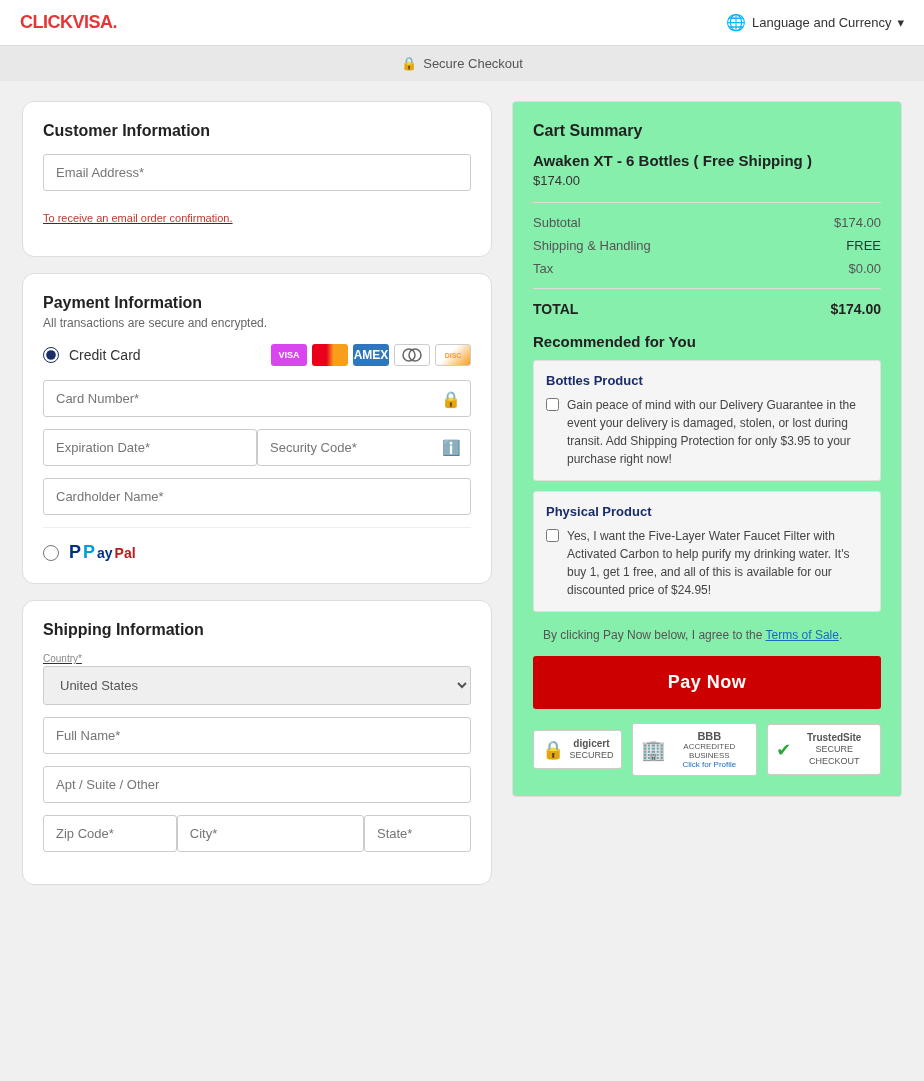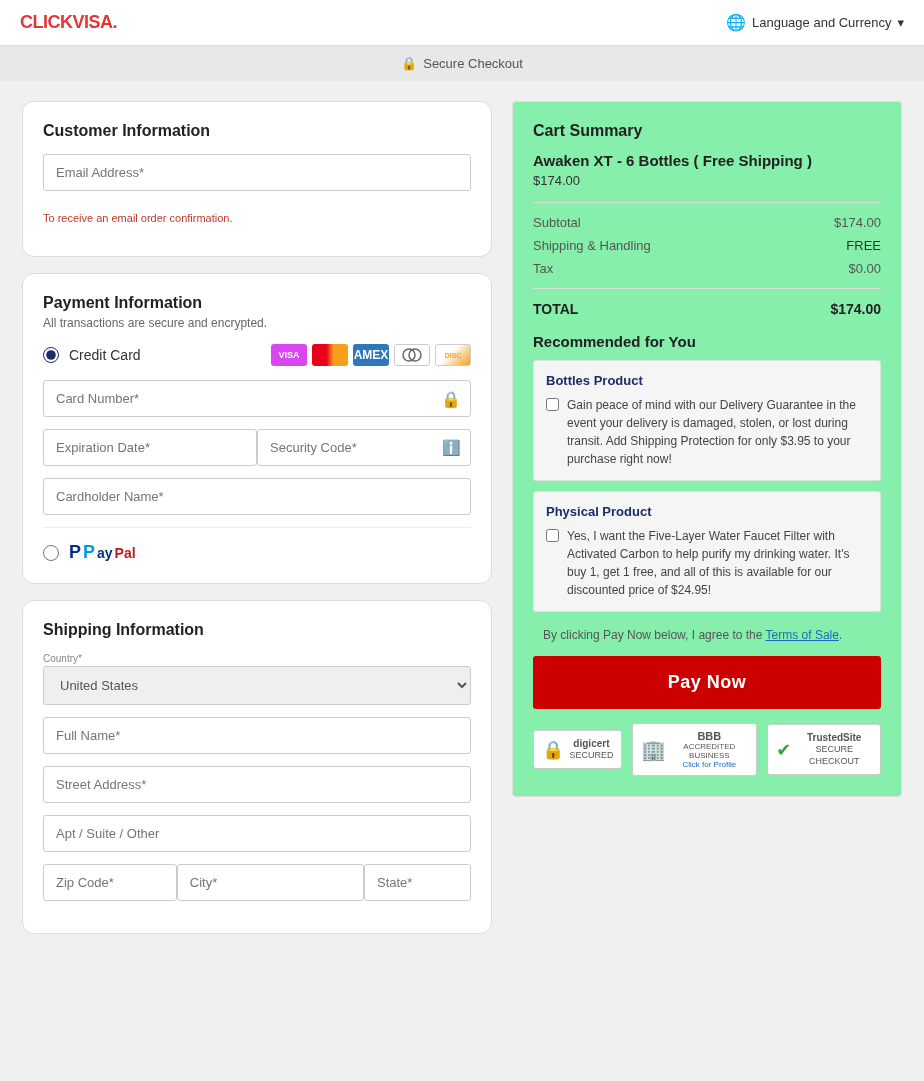--- a/index.html
+++ b/index.html
@@ -77,20 +77,21 @@
 
     .section-subtitle {
       font-size: 12px;
       color: #666;
       margin-bottom: 14px;
       margin-top: -10px;
     }
 
     .form-group {
       margin-bottom: 12px;
+      text-decoration: underline;
     }
 
     .form-input {
       width: 100%;
       padding: 10px 12px;
       border: 1px solid #ccc;
       border-radius: 3px;
       font-size: 13px;
       color: #555;
     }
@@ -451,23 +452,20 @@
           <option>Canada</option>
           <option>United Kingdom</option>
           <option>Australia</option>
         </select>
       </div>
 
       <div class="form-group">
         <input type="text" class="form-input" placeholder="Full Name*" style="">
       </div>
 
-      <div class="form-group">
-        <input type="text" class="form-input" placeholder="Street Address*" style="">
-      </div>
 
       <div class="form-group">
         <input type="text" class="form-input" placeholder="Apt / Suite / Other" style="">
       </div>
 
       <div class="form-row">
         <div class="form-group" style="flex:1;">
           <input type="text" class="form-input" placeholder="Zip Code*" style="">
         </div>
         <div class="form-group" style="flex:1.4;">

